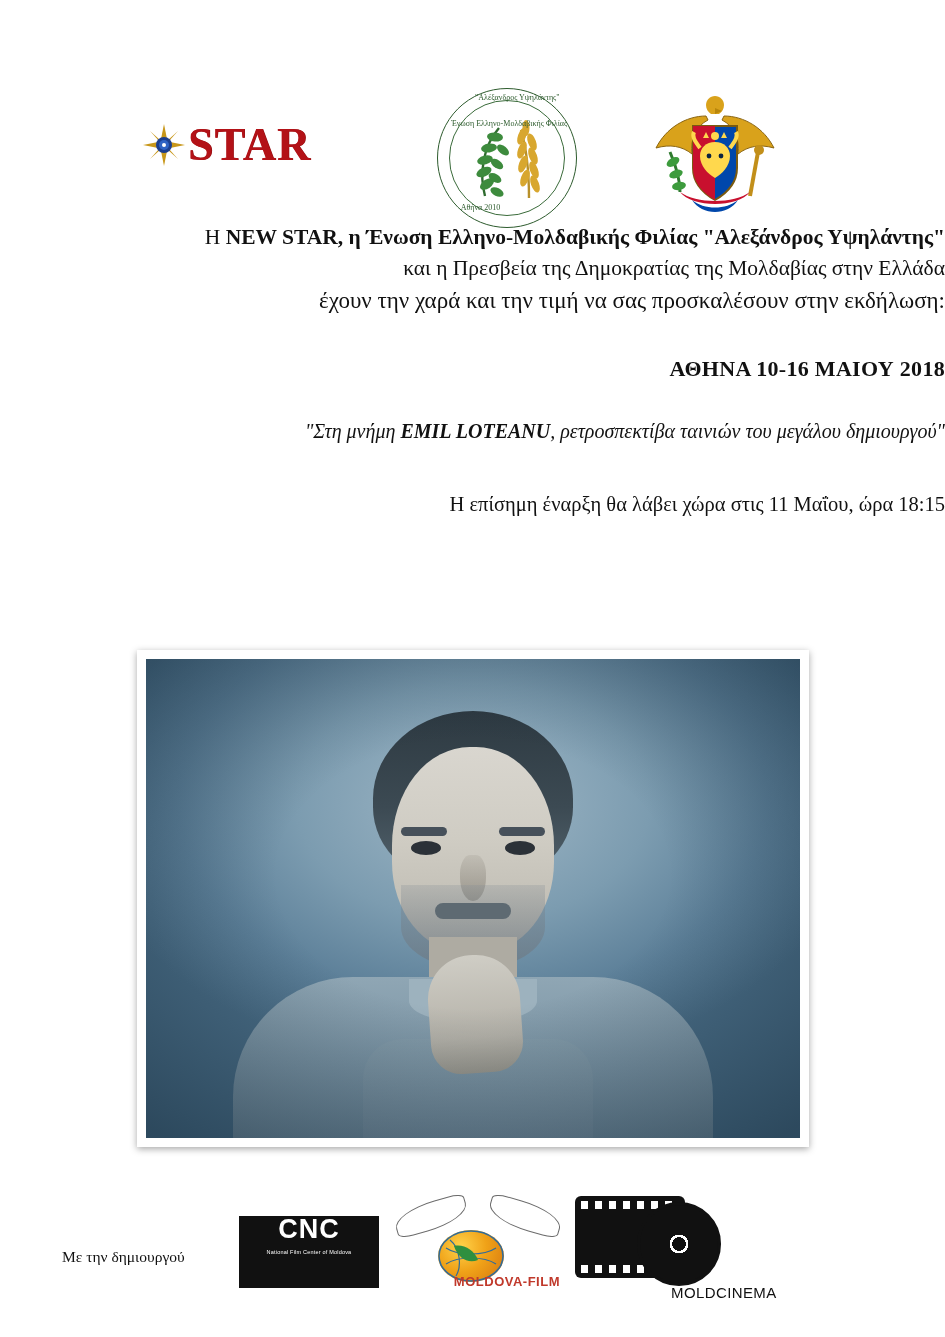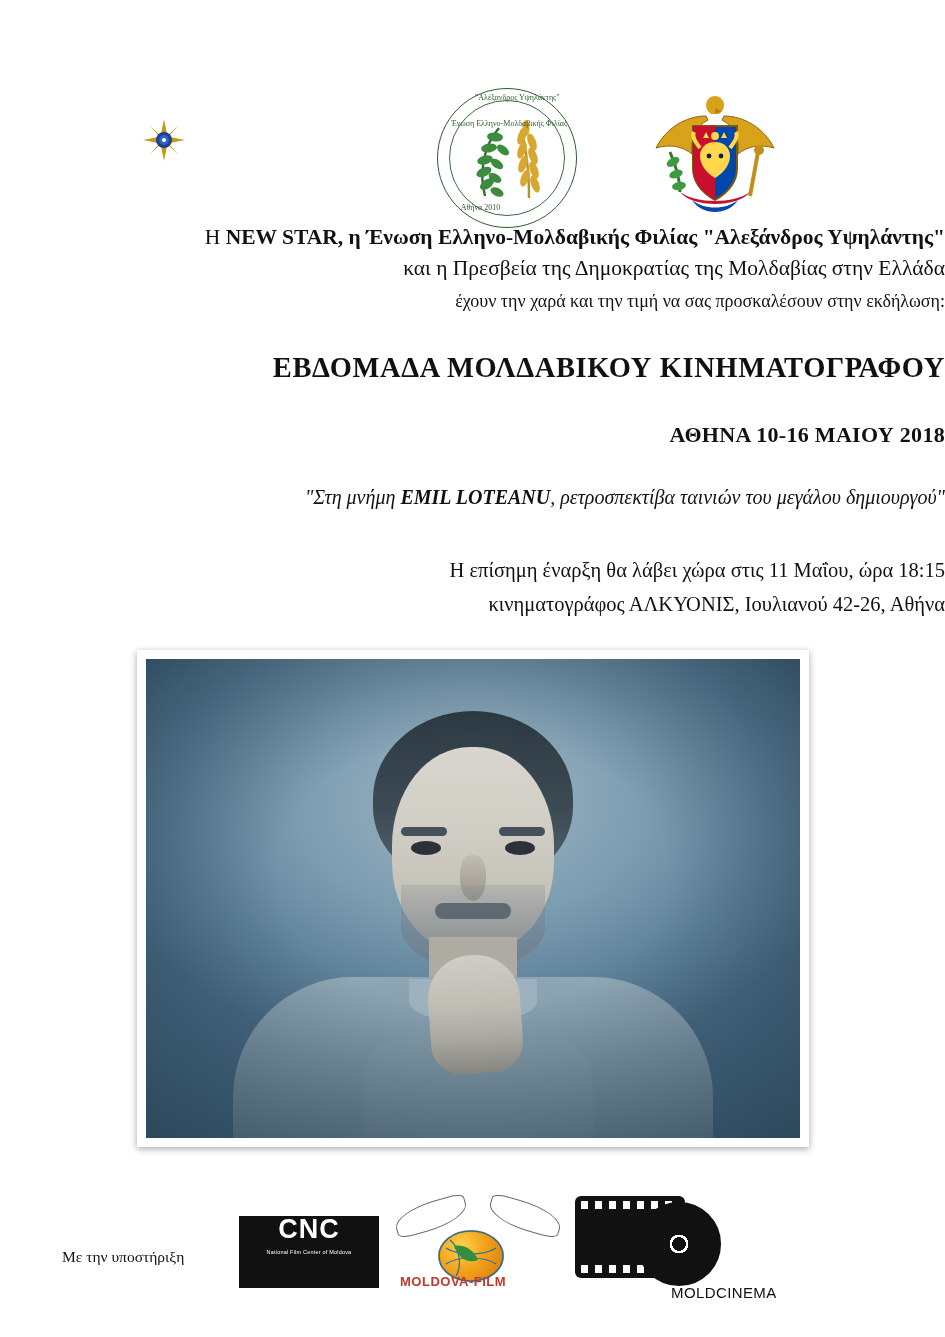--- a/index.html
+++ b/index.html
@@ -102,21 +102,21 @@
   }
   .line-1, .line-2 {
     font-size: 21.5px;
     line-height: 31px;
     font-weight: bold;
   }
   .line-1 .light, .line-2 .light {
     font-weight: normal;
   }
   .line-3 {
-    font-size: 18px;
+    font-size: 23px;
     line-height: 34px;
     font-weight: normal;
   }
   .event-title {
     margin-top: 34px;
     font-size: 28.5px;
     font-weight: bold;
     letter-spacing: 0.6px;
   }
   .event-dates {
@@ -348,21 +348,21 @@
     border: 1.5px solid #6b6b6b;
     border-radius: 60% 20% 60% 20%;
   }
   .mf-wing-l { left: -6px; transform: rotate(-16deg); }
   .mf-wing-r { left: 88px; transform: rotate(16deg) scaleX(-1); }
   .mf-label {
     position: absolute;
     left: 0;
     top: 84px;
     width: 160px;
-    text-align: left;
+    text-align: right;
     font-family: "Liberation Sans", sans-serif;
     font-weight: bold;
     font-size: 13px;
     color: #c0392b;
     letter-spacing: 0.5px;
   }
   .moldcinema {
     position: absolute;
     left: 575px;
     top: 1196px;
@@ -434,20 +434,21 @@
             <polygon points="14,14 4,5 0,0 5,4"></polygon>
             <polygon points="14,-14 5,-4 0,0 4,-5"></polygon>
             <polygon points="-14,14 -5,4 0,0 -4,5"></polygon>
           </g>
           <circle r="8" fill="#1c3f8f"></circle>
           <circle r="5" fill="#2f63c4"></circle>
           <circle r="2" fill="#ffffff"></circle>
         </g>
       </svg>
     </span>
+    <span class="word">STAR</span>
   </div>
 
   <div class="union-emblem">
     <div class="ring"></div>
     <div class="ring inner"></div>
     <svg viewBox="0 0 140 140" width="140" height="140" aria-hidden="true" style="position:absolute;inset:0;">
 
       <path d="M48 108 C42 86 46 58 62 40" stroke="#2f6b2f" stroke-width="2.4" fill="none"></path>
       <g fill="#3d8b3d">
         <ellipse cx="50" cy="96" rx="8" ry="4.5" transform="rotate(-35 50 96)"></ellipse>
@@ -519,30 +520,28 @@
 
 <div class="invite-block">
   <div class="line-1">
     <span class="light">Η </span><span>NEW STAR</span><span>, η Ένωση Ελληνο-Μολδαβικής Φιλίας "Αλεξάνδρος Υψηλάντης"</span>
   </div>
   <div class="line-2">
     <span class="light">και η Πρεσβεία της Δημοκρατίας της Μολδαβίας στην Ελλάδα</span>
   </div>
   <div class="line-3">έχουν την χαρά και την τιμή να σας προσκαλέσουν στην εκδήλωση:</div>
 
-  <div class="event-title">ΕΒΔΟΜΑΔΑ ΜΟΛΔΑΒΙΚΟΥ ΚΙΝΗΜΑΤΟΓΡΑΦΟΥ</div>
   <div class="event-dates">ΑΘΗΝΑ 10-16 ΜΑΙΟΥ 2018</div>
 
   <div class="memoriam">
     <span>"Στη μνήμη </span><span class="bold-it">EMIL LOTEANU</span><span>, ρετροσπεκτίβα ταινιών του μεγάλου δημιουργού"</span>
   </div>
 
   <div class="opening">
     <div>Η επίσημη έναρξη θα λάβει χώρα στις 11 Μαΐου, ώρα 18:15</div>
-    <div>κινηματογράφος ΑΛΚΥΟΝΙΣ, Ιουλιανού 42-26, Αθήνα</div>
   </div>
 </div>
 
 <div class="portrait-frame">
   <div class="portrait">
     <div class="bg"></div>
     <div class="p-hair"></div>
     <div class="p-face"></div>
     <div class="p-brow-l"></div>
     <div class="p-brow-r"></div>
@@ -553,21 +552,21 @@
     <div class="p-stache"></div>
     <div class="p-neck"></div>
     <div class="p-sweater"></div>
     <div class="p-collar"></div>
     <div class="p-arm"></div>
     <div class="p-hand"></div>
     <div class="vignette"></div>
   </div>
 </div>
 
-<div class="support-label">Με την υποστήριξη</div>
+<div class="support-label">Με την δημιουργού</div>
 
 <div class="cnc-logo">
   <div class="cnc-text">CNC</div>
   <div class="cnc-sub">National Film Center of Moldova</div>
 </div>
 
 <div class="moldovafilm">
   <div class="mf-wing-l"></div>
   <div class="mf-wing-r"></div>
   <div class="mf-globe">

